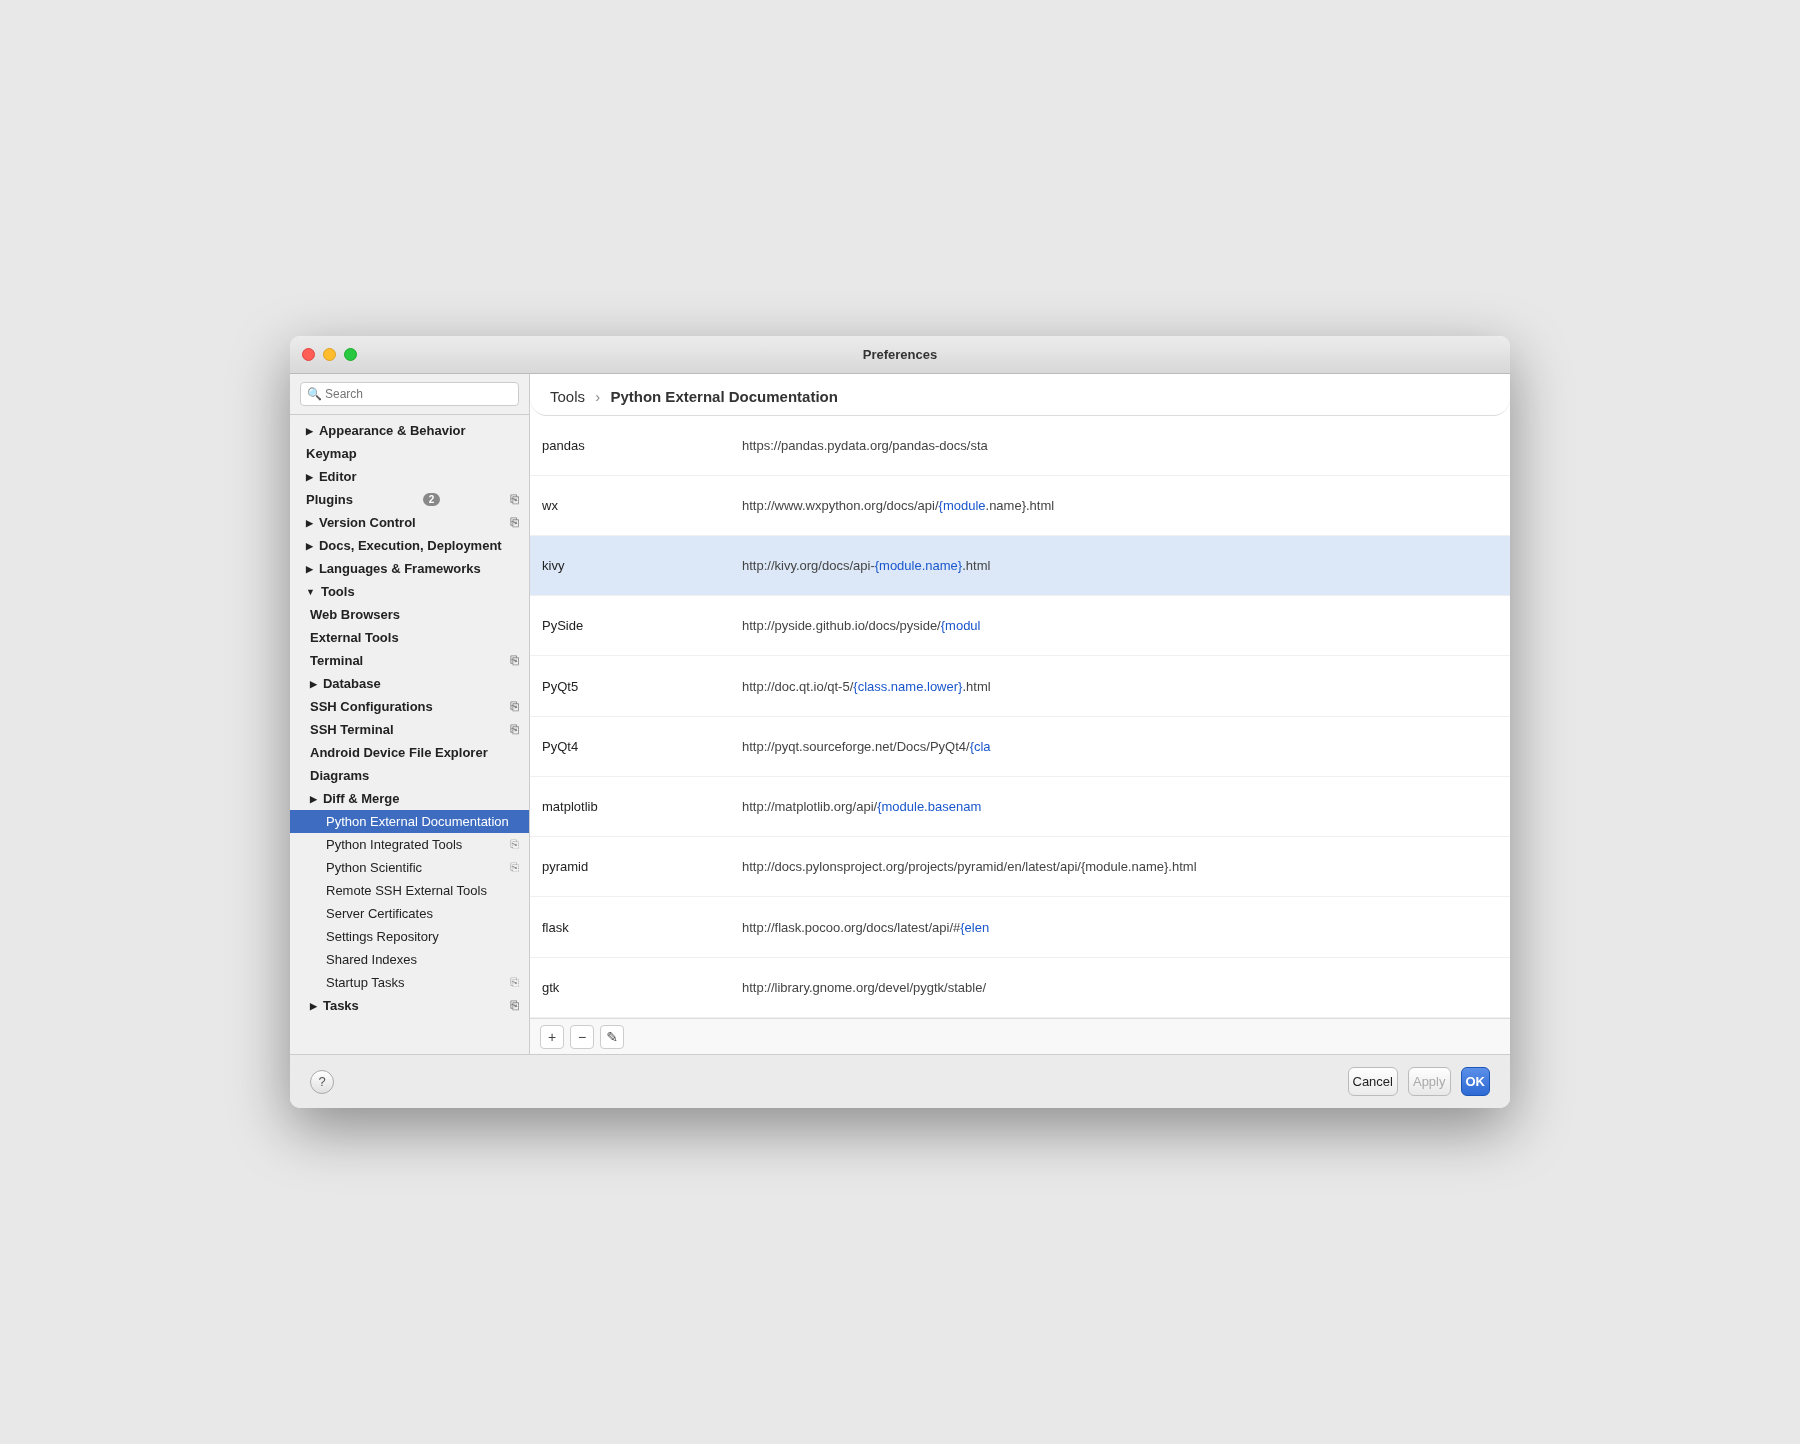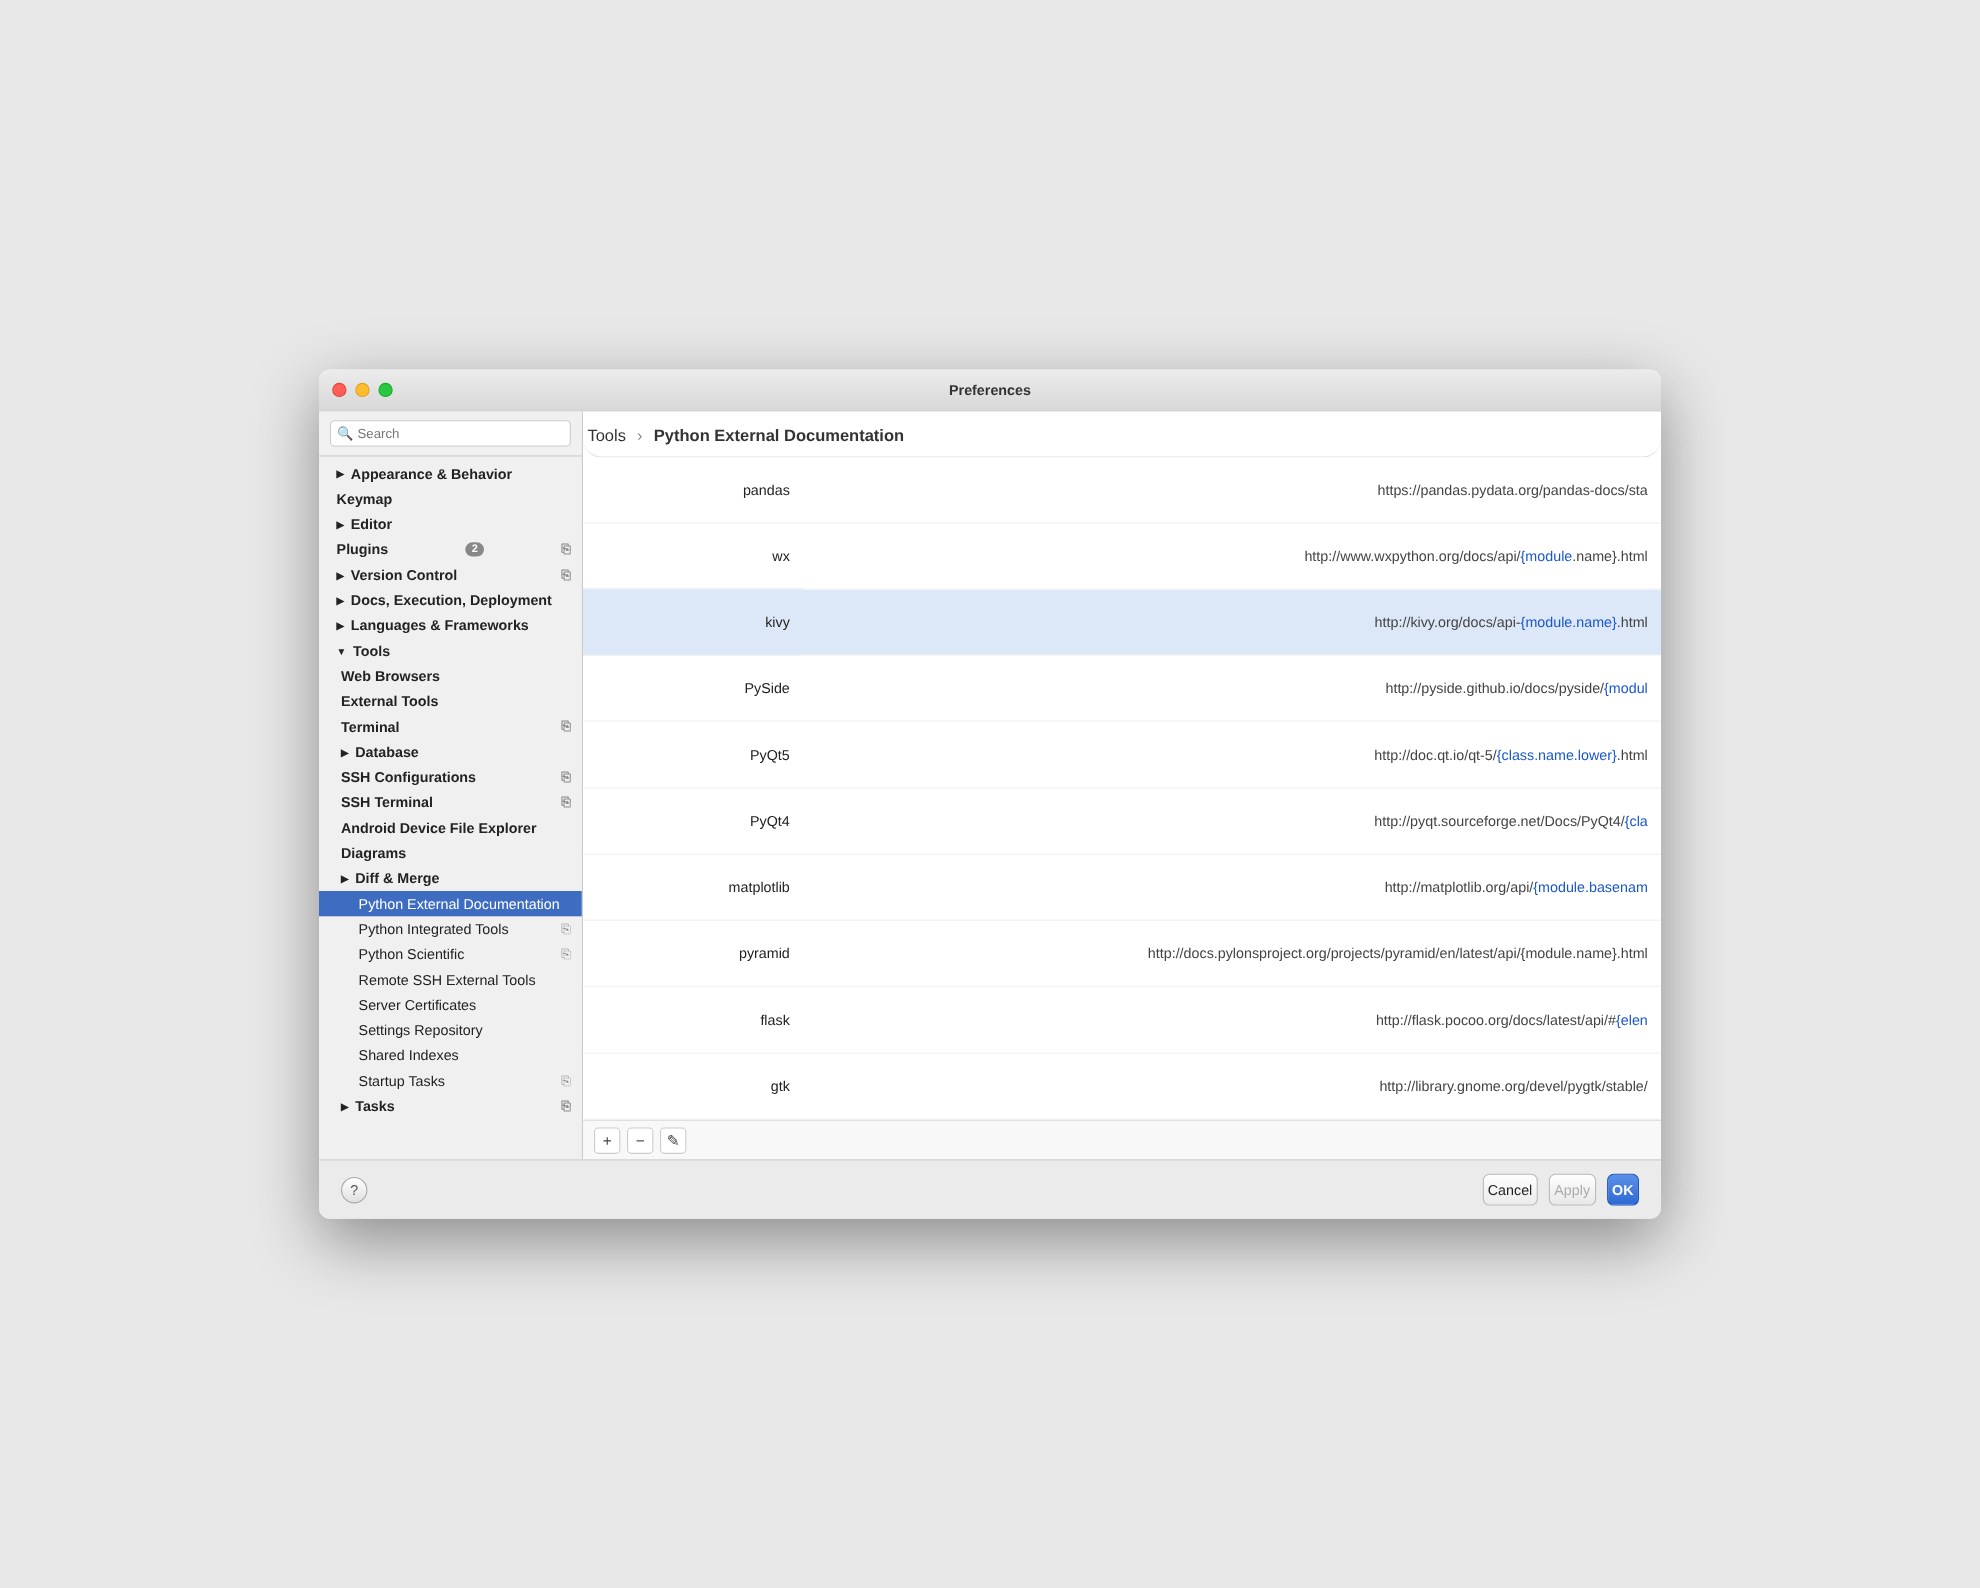--- a/index.html
+++ b/index.html
@@ -135,37 +135,36 @@
     }
     
     .right-panel {
       flex: 1;
       display: flex;
       flex-direction: column;
       background: white;
       overflow: hidden;
     }
     .panel-header {
-      padding: 14px 4px 10px;
+      padding: 14px 20px 10px;
       border-bottom: 1px solid #ddd;
       flex-shrink: 0;
       border-radius: 17px;
     }
     .breadcrumb {
       font-size: 15px;
       color: #333;
     }
     .breadcrumb .sep { color: #888; margin: 0 6px; }
     .breadcrumb .active-crumb { font-weight: 600; }
     .table-area {
       flex: 1;
       overflow: hidden;
       display: flex;
       flex-direction: column;
-      text-align: right;
     }
     .doc-table {
       width: 100%;
       border-collapse: collapse;
       flex: 1;
     }
     .doc-table td {
       padding: 5px 12px;
       border-bottom: 1px solid #f0f0f0;
       font-size: 13px;

